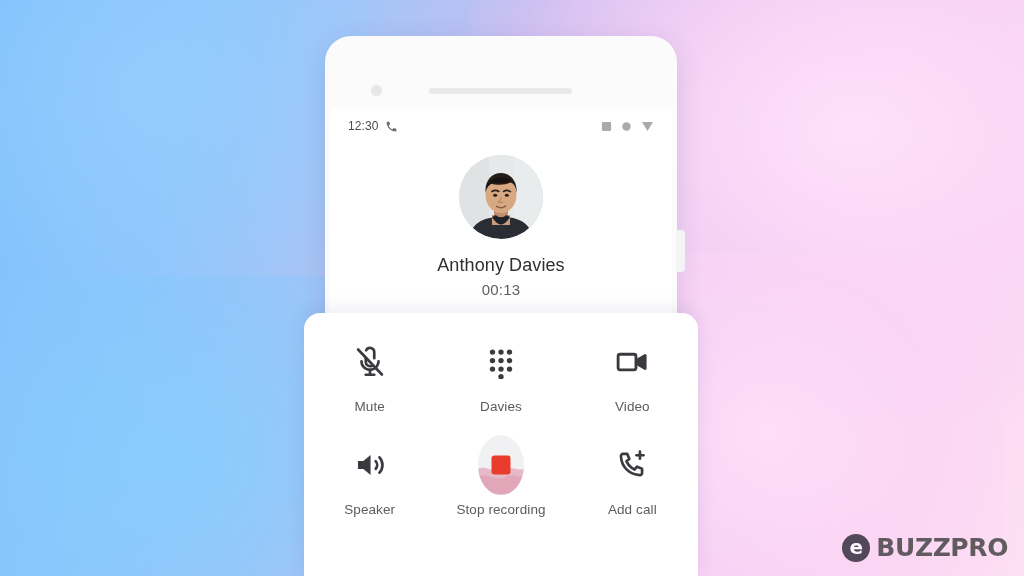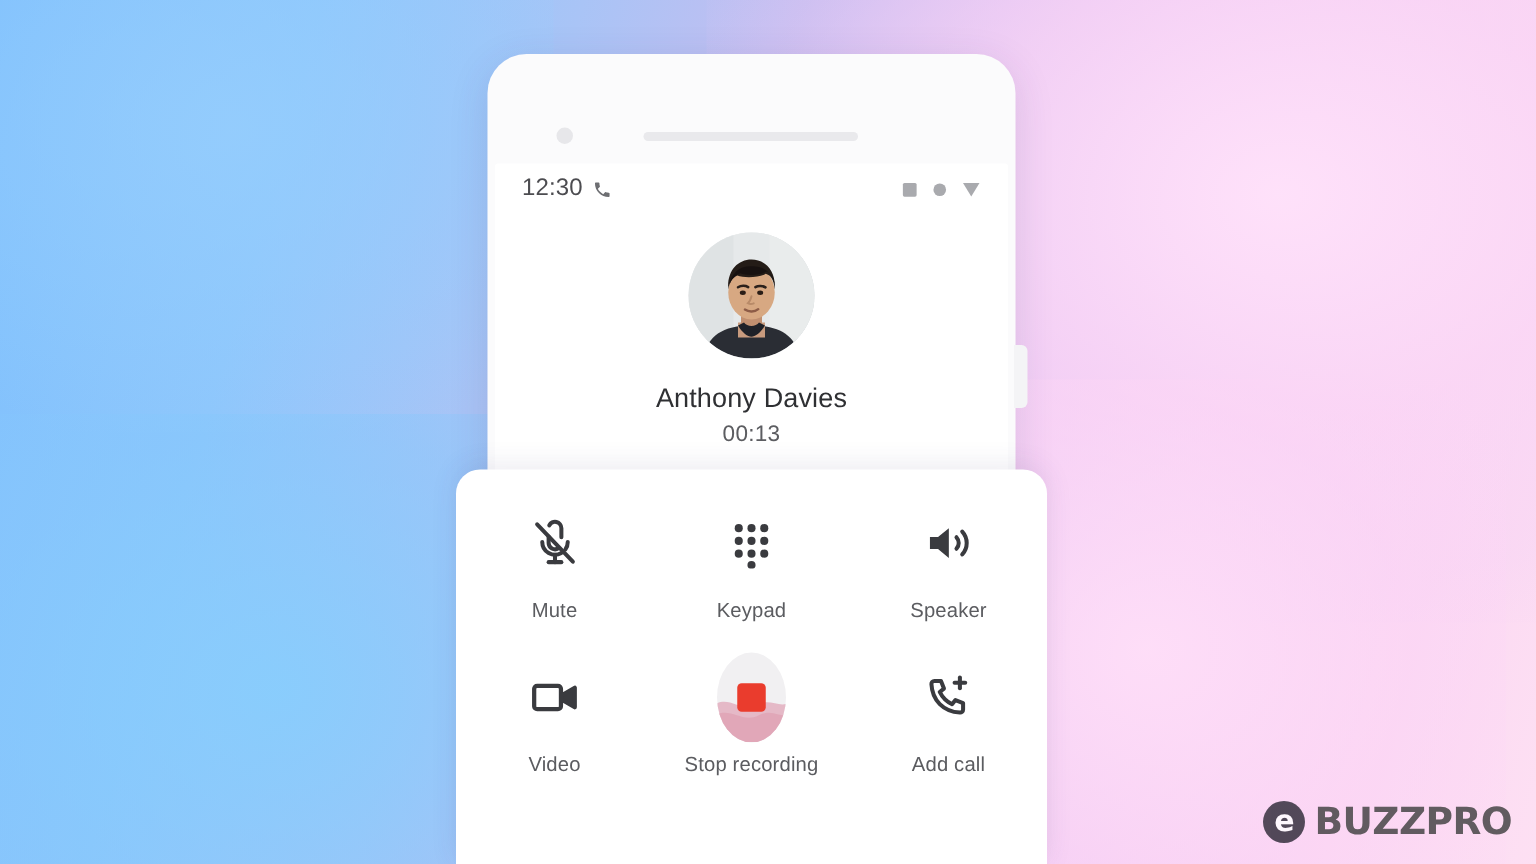--- a/index.html
+++ b/index.html
@@ -142,21 +142,21 @@
     justify-content: space-between;
     padding: 0 18px;
     box-sizing: border-box;
   }
   .status-left {
     display: flex;
     align-items: center;
     gap: 6px;
   }
   .status-time {
-    font-size: 16px;
+    font-size: 12px;
     color: #4c4c50;
     letter-spacing: 0.1px;
   }
   .status-right {
     display: flex;
     align-items: center;
     gap: 9px;
   }
   .sb-icon { display: block; }
 
@@ -423,42 +423,42 @@
             <circle cx="18" cy="5" r="1.9"></circle>
             <circle cx="6" cy="11" r="1.9"></circle>
             <circle cx="12" cy="11" r="1.9"></circle>
             <circle cx="18" cy="11" r="1.9"></circle>
             <circle cx="6" cy="17" r="1.9"></circle>
             <circle cx="12" cy="17" r="1.9"></circle>
             <circle cx="18" cy="17" r="1.9"></circle>
             <circle cx="12" cy="22.4" r="1.9"></circle>
           </svg>
         </div>
-        <div class="ctrl-label">Keypad</div>
+        <div class="ctrl-label">Davies</div>
+      </div>
+
+      <div class="ctrl">
+        <div class="ctrl-ico">
+          <svg width="34" height="34" viewBox="0 0 24 24" fill="none" stroke="#3a3b3f" stroke-width="2" stroke-linejoin="round">
+            <rect x="2.2" y="6.5" width="12.6" height="11" rx="1.4"></rect>
+            <path d="M15.2 11 21.3 7.4v9.2L15.2 13z" fill="#3a3b3f" stroke-linejoin="round"></path>
+          </svg>
+        </div>
+        <div class="ctrl-label">Video</div>
       </div>
 
       <div class="ctrl">
         <div class="ctrl-ico">
           <svg width="34" height="34" viewBox="0 0 24 24">
             <path d="M3.5 9.2h3.8L12.4 5v14L7.3 14.8H3.5z" fill="#3a3b3f"></path>
             <path d="M16 9.3a4 4 0 0 1 0 5.4" stroke="#3a3b3f" stroke-width="1.9" fill="none" stroke-linecap="round"></path>
             <path d="M18.7 6.6a8 8 0 0 1 0 10.8" stroke="#3a3b3f" stroke-width="1.9" fill="none" stroke-linecap="round"></path>
           </svg>
         </div>
         <div class="ctrl-label">Speaker</div>
-      </div>
-
-      <div class="ctrl">
-        <div class="ctrl-ico">
-          <svg width="34" height="34" viewBox="0 0 24 24" fill="none" stroke="#3a3b3f" stroke-width="2" stroke-linejoin="round">
-            <rect x="2.2" y="6.5" width="12.6" height="11" rx="1.4"></rect>
-            <path d="M15.2 11 21.3 7.4v9.2L15.2 13z" fill="#3a3b3f" stroke-linejoin="round"></path>
-          </svg>
-        </div>
-        <div class="ctrl-label">Video</div>
       </div>
 
       <div class="ctrl">
         <div class="ctrl-ico">
           <div class="rec-wrap">
             <div class="rec-wave">
               <svg width="100%" height="100%" viewBox="0 0 70 34" preserveAspectRatio="none">
                 <path d="M0 10 C 14 1, 26 15, 40 9 C 52 4, 62 12, 70 7 L70 34 L0 34 Z" fill="#e2a9bb" opacity="0.78"></path>
                 <path d="M0 17 C 16 9, 26 22, 42 16 C 55 11, 63 19, 70 15 L70 34 L0 34 Z" fill="#dd9bae" opacity="0.60"></path>
               </svg>

